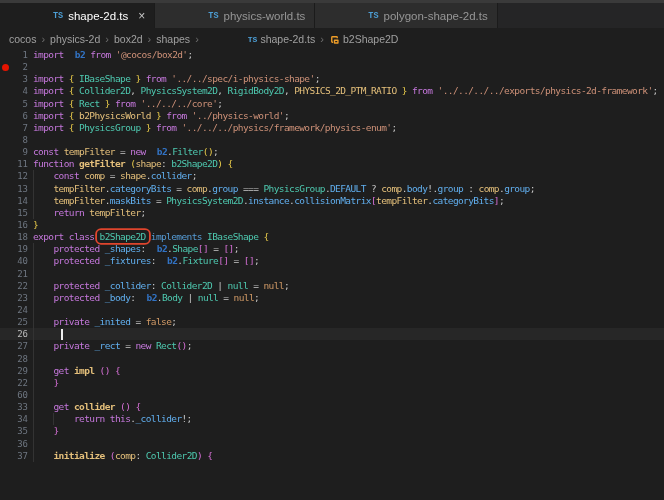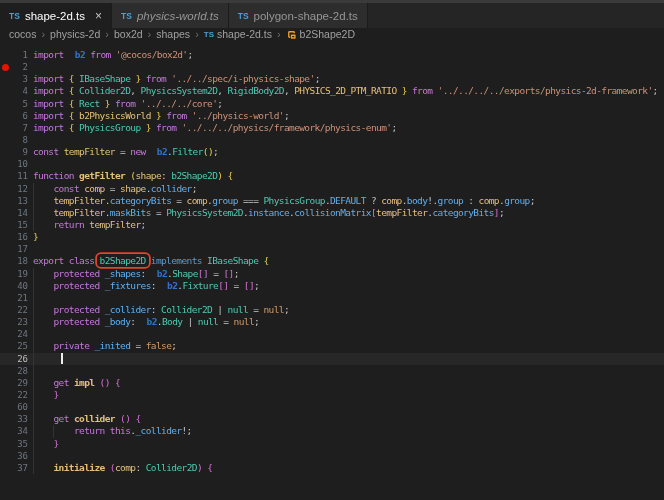--- a/index.html
+++ b/index.html
@@ -12,25 +12,25 @@
   }
   *{box-sizing:border-box;margin:0;padding:0;}
   html,body{width:664px;height:500px;overflow:hidden;background:var(--bg-editor);}
   body{font-family:"Liberation Sans",sans-serif;}
 
   .titlebar-strip{height:3px;background:#3a3a3a;}
   .tabbar{height:25px;background:var(--bg-tabbar);display:flex;align-items:stretch;}
   .tab{display:flex;align-items:center;gap:5px;padding:0 9px;font-size:11.5px;
        color:var(--fg-dim);background:var(--bg-tab-inactive);border-right:1px solid #1b1b1b;cursor:pointer;}
   .tab.active{background:var(--bg-editor);color:var(--fg-bright);}
-  .tab.preview .tab-label{font-style:italic;}
-  .ts-badge{font-family:Liberation Sans, sans-serif;font-size:8.5px;font-weight:bold;color:var(--tsicon);letter-spacing:0;}
+  .tab.preview .tab-label{}
+  .ts-badge{font-family:Liberation Mono, monospace;font-size:8.5px;font-weight:bold;color:var(--tsicon);letter-spacing:0;margin-left:44px;}
   .tab-close{margin-left:5px;font-size:12px;color:#c5c5c5;line-height:1;cursor:pointer;}
 
-  .breadcrumb{height:17px;display:flex;align-items:flex-start;padding-left:9px;gap:4px;
+  .breadcrumb{height:17px;display:flex;align-items:flex-end;padding-left:9px;gap:4px;
               font-size:10.5px;color:#a0a0a0;background:var(--bg-editor);}
   .crumb{display:flex;align-items:center;gap:3px;cursor:pointer;}
   .crumb-sep{color:#6e6e6e;font-size:11px;margin:0 1px;transform:translateY(-0.5px);}
   .crumb .ts-badge{font-size:8px;}
   .cls-icon{width:11px;height:11px;display:inline-block;}
 
   .editor{position:relative;padding-top:4px;height:455px;
           font-family:"DejaVu Sans Mono","Liberation Mono",monospace;
           font-size:9.5px;letter-spacing:-0.6px;}
   .row{display:flex;height:12.15px;line-height:12.15px;}
@@ -154,26 +154,20 @@
       <div class="code"></div>
     </div>
     <div class="row">
       <div class="margin"></div>
       <div class="num">9</div>
       <div class="gap"></div>
       <div class="code"><span class="tk-kw">const </span><span class="tk-var">tempFilter</span><span class="tk-pun"> = </span><span class="tk-kw">new </span><span class="tk-ns">b2</span><span class="tk-pun">.</span><span class="tk-type">Filter</span><span class="tk-br1">()</span><span class="tk-pun">;</span></div>
     </div>
     <div class="row">
       <div class="margin"></div>
-      <div class="num">10</div>
-      <div class="gap"></div>
-      <div class="code"></div>
-    </div>
-    <div class="row">
-      <div class="margin"></div>
       <div class="num">11</div>
       <div class="gap"></div>
       <div class="code"><span class="tk-kw">function </span><span class="tk-fn">getFilter</span><span class="tk-ws"> </span><span class="tk-br1">(</span><span class="tk-var">shape</span><span class="tk-pun">: </span><span class="tk-type">b2Shape2D</span><span class="tk-br1">)</span><span class="tk-ws"> </span><span class="tk-br1">{</span></div>
     </div>
     <div class="row">
       <div class="margin"></div>
       <div class="num">12</div>
       <div class="gap"></div>
       <div class="code"><div class="guide" style="left: 0px;"></div><span class="tk-ws">    </span><span class="tk-kw">const </span><span class="tk-var">comp</span><span class="tk-pun"> = </span><span class="tk-var">shape</span><span class="tk-pun">.</span><span class="tk-prop">collider</span><span class="tk-pun">;</span></div>
     </div>
@@ -196,26 +190,20 @@
       <div class="code"><div class="guide" style="left: 0px;"></div><span class="tk-ws">    </span><span class="tk-kw">return </span><span class="tk-var">tempFilter</span><span class="tk-pun">;</span></div>
     </div>
     <div class="row">
       <div class="margin"></div>
       <div class="num">16</div>
       <div class="gap"></div>
       <div class="code"><span class="tk-br1">}</span></div>
     </div>
     <div class="row">
       <div class="margin"></div>
-      <div class="num">17</div>
-      <div class="gap"></div>
-      <div class="code"></div>
-    </div>
-    <div class="row">
-      <div class="margin"></div>
       <div class="num">18</div>
       <div class="gap"></div>
       <div class="code"><span class="tk-kw">export </span><span class="tk-kw">class </span><span class="tk-type mark">b2Shape2D</span><span class="tk-kw2"> implements </span><span class="tk-type">IBaseShape</span><span class="tk-ws"> </span><span class="tk-br1">{</span></div>
     </div>
     <div class="row">
       <div class="margin"></div>
       <div class="num">19</div>
       <div class="gap"></div>
       <div class="code"><div class="guide" style="left: 0px;"></div><span class="tk-ws">    </span><span class="tk-kw">protected </span><span class="tk-prop">_shapes</span><span class="tk-pun">: </span><span class="tk-ns">b2</span><span class="tk-pun">.</span><span class="tk-type">Shape</span><span class="tk-br2">[]</span><span class="tk-pun"> = </span><span class="tk-br2">[]</span><span class="tk-pun">;</span></div>
     </div>
@@ -256,20 +244,26 @@
       <div class="code"><div class="guide" style="left: 0px;"></div><span class="tk-ws">    </span><span class="tk-kw">private </span><span class="tk-prop">_inited</span><span class="tk-pun"> = </span><span class="tk-lit">false</span><span class="tk-pun">;</span></div>
     </div>
     <div class="row current">
       <div class="margin"></div>
       <div class="num">26</div>
       <div class="gap"></div>
       <div class="code"><div class="guide" style="left: 0px;"></div><div class="cursor" style="left: 28px;"></div></div>
     </div>
     <div class="row">
       <div class="margin"></div>
+      <div class="num">27</div>
+      <div class="gap"></div>
+      <div class="code"><div class="guide" style="left: 0px;"></div><span class="tk-ws">    </span><span class="tk-kw">private </span><span class="tk-prop">_rect</span><span class="tk-pun"> = </span><span class="tk-kw">new </span><span class="tk-type">Rect</span><span class="tk-br2">()</span><span class="tk-pun">;</span></div>
+    </div>
+    <div class="row">
+      <div class="margin"></div>
       <div class="num">28</div>
       <div class="gap"></div>
       <div class="code"><div class="guide" style="left: 0px;"></div></div>
     </div>
     <div class="row">
       <div class="margin"></div>
       <div class="num">29</div>
       <div class="gap"></div>
       <div class="code"><div class="guide" style="left: 0px;"></div><span class="tk-ws">    </span><span class="tk-kw">get </span><span class="tk-fn">impl</span><span class="tk-ws"> </span><span class="tk-br2">()</span><span class="tk-ws"> </span><span class="tk-br2">{</span></div>
     </div>

